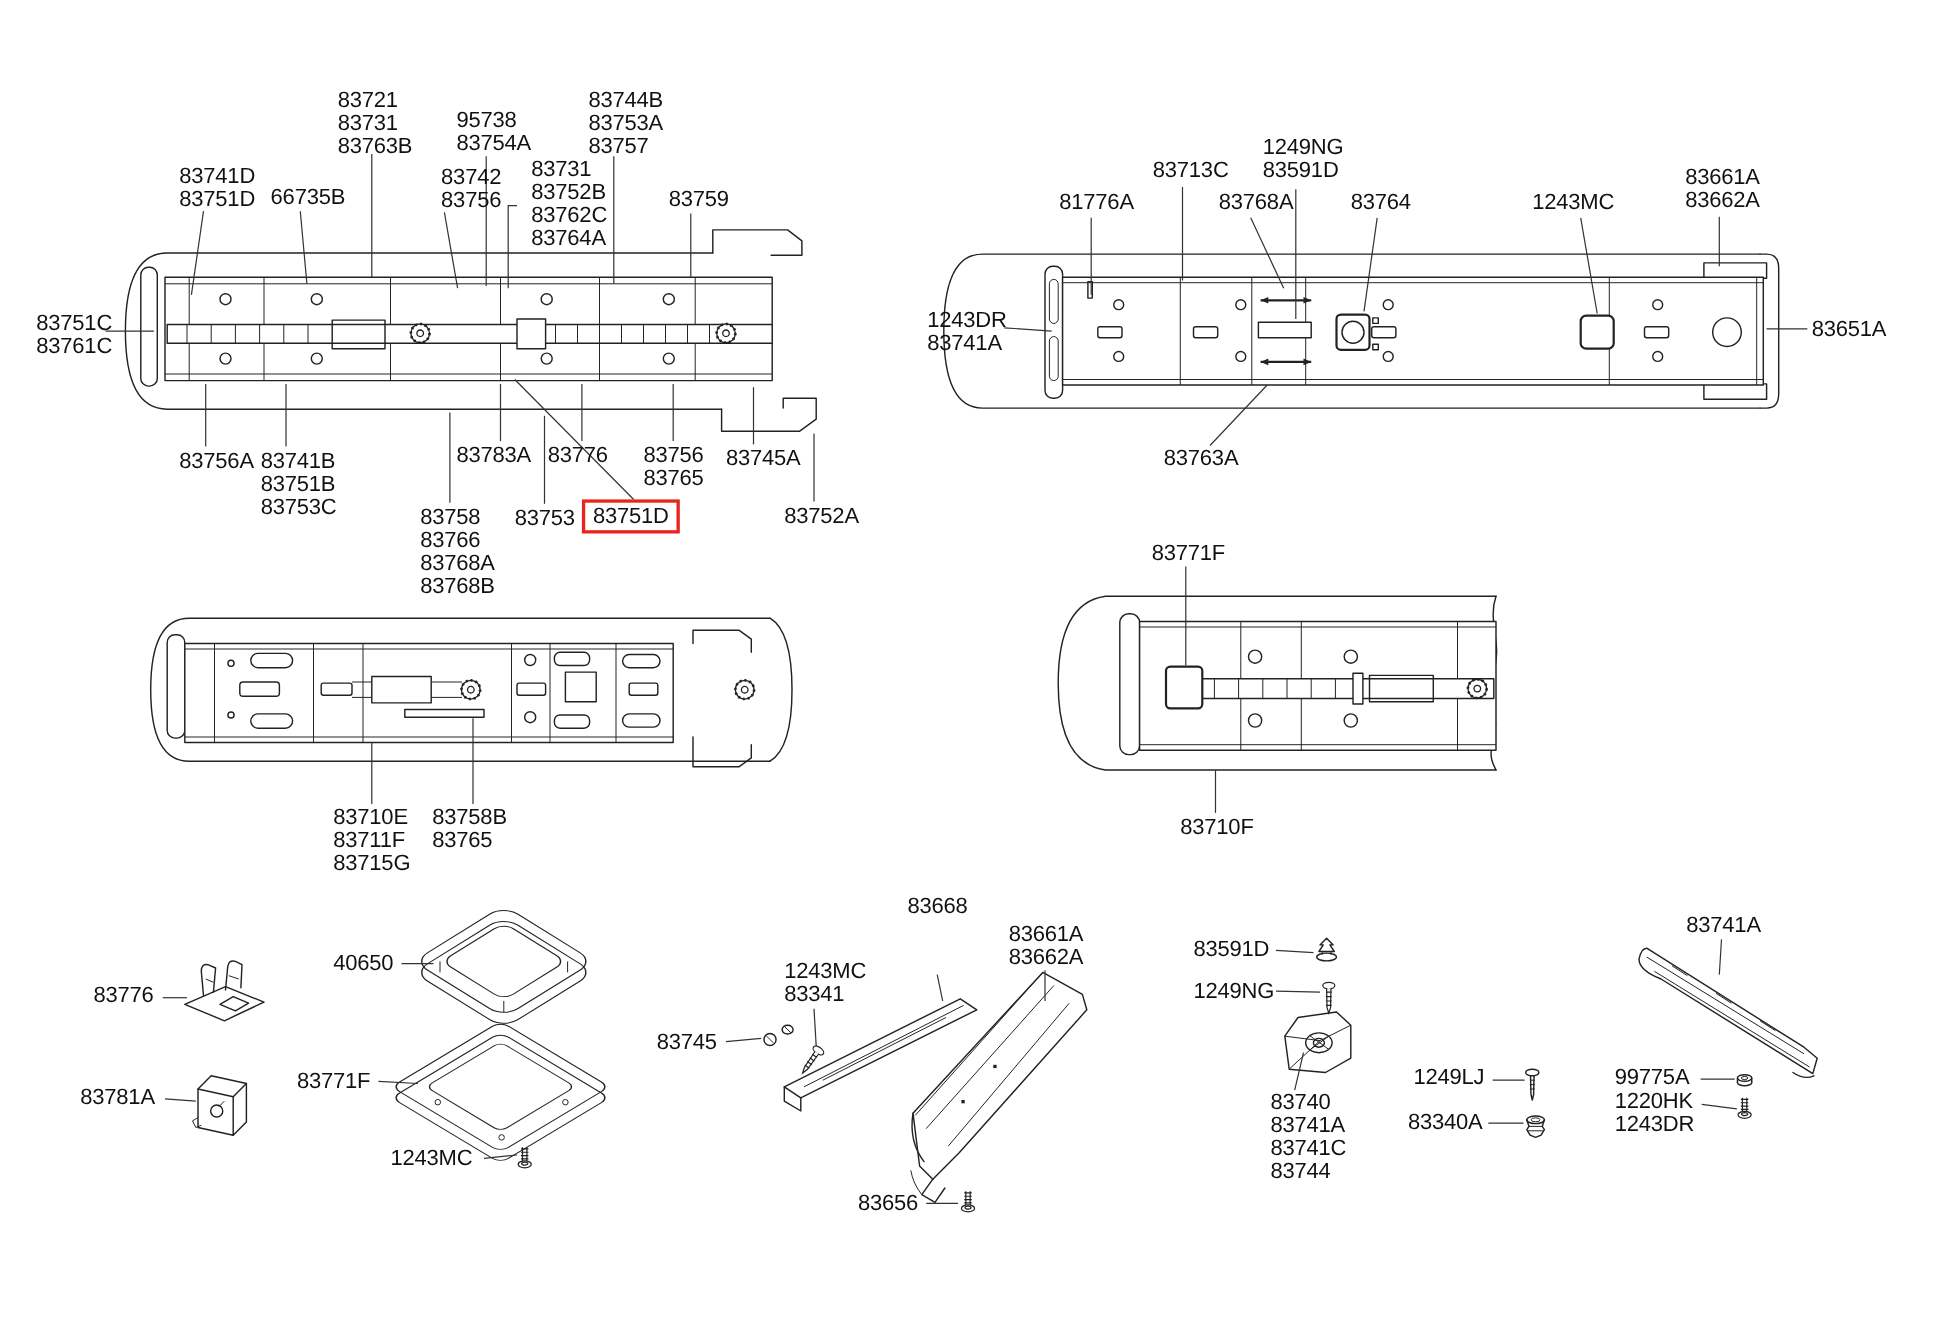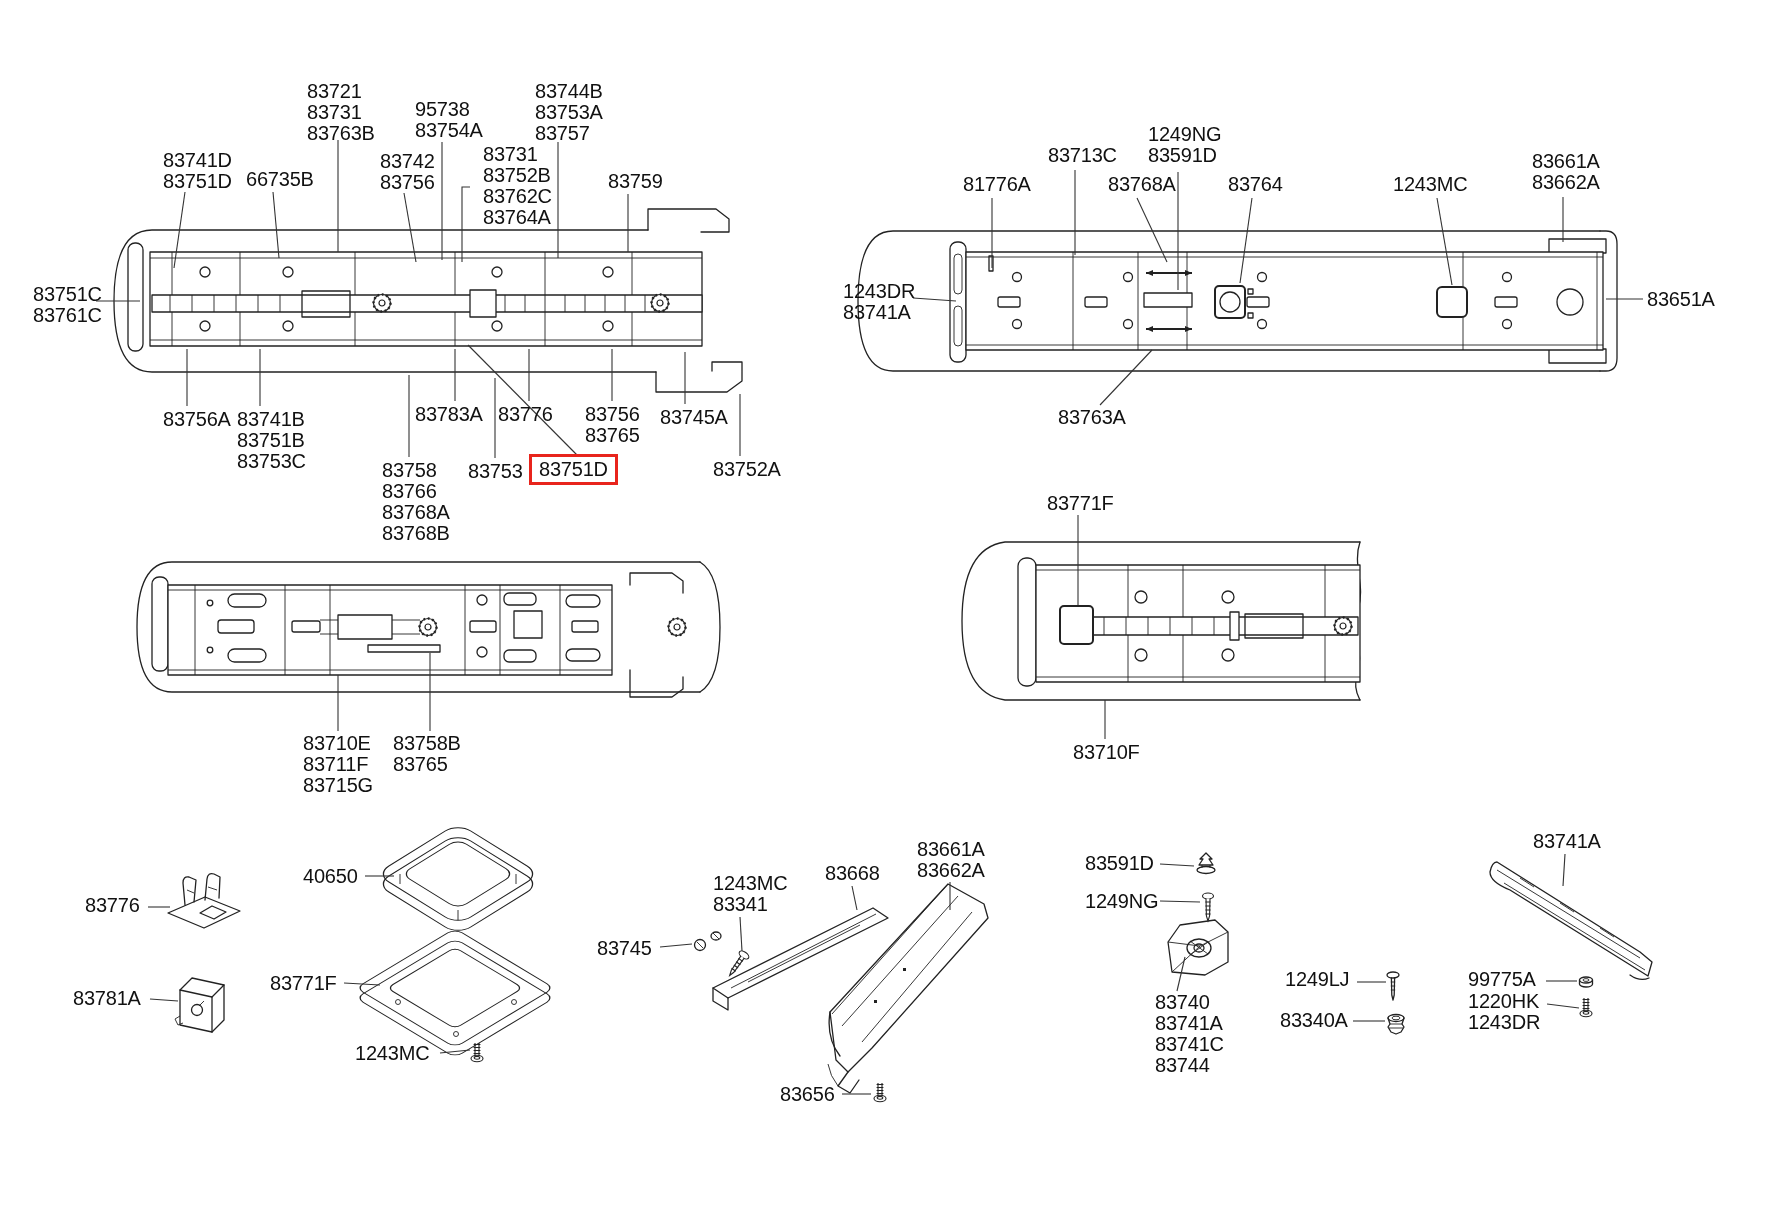--- a/index.html
+++ b/index.html
@@ -359,21 +359,21 @@
     <line class="ld" x1="1547" y1="1004" x2="1579" y2="1008"></line>
   </g>
 </svg>
 
   <div class="lbl" style="left:163px;top:150px">83741D
 83751D</div>
   <div class="lbl" style="left:246px;top:169px">66735B</div>
   <div class="lbl" style="left:307px;top:81px">83721
 83731
 83763B</div>
-  <div class="lbl" style="left:380px;top:151px">83742
+  <div class="lbl" style="left:401px;top:151px">83742
 83756</div>
   <div class="lbl" style="left:415px;top:99px">95738
 83754A</div>
   <div class="lbl" style="left:483px;top:144px">83731
 83752B
 83762C
 83764A</div>
   <div class="lbl" style="left:535px;top:81px">83744B
 83753A
 83757</div>
@@ -421,21 +421,21 @@
   <div class="lbl" style="left:1073px;top:742px">83710F</div>
 
   <div class="lbl" style="left:85px;top:895px">83776</div>
   <div class="lbl" style="left:303px;top:866px">40650</div>
   <div class="lbl" style="left:73px;top:988px">83781A</div>
   <div class="lbl" style="left:270px;top:973px">83771F</div>
   <div class="lbl" style="left:355px;top:1043px">1243MC</div>
   <div class="lbl" style="left:597px;top:938px">83745</div>
   <div class="lbl" style="left:713px;top:873px">1243MC
 83341</div>
-  <div class="lbl" style="left:825px;top:863px">83668</div>
+  <div class="lbl" style="left:825px;top:814px">83668</div>
   <div class="lbl" style="left:917px;top:839px">83661A
 83662A</div>
   <div class="lbl" style="left:780px;top:1084px">83656</div>
   <div class="lbl" style="left:1085px;top:853px">83591D</div>
   <div class="lbl" style="left:1085px;top:891px">1249NG</div>
   <div class="lbl" style="left:1155px;top:992px">83740
 83741A
 83741C
 83744</div>
   <div class="lbl" style="left:1285px;top:969px">1249LJ</div>

